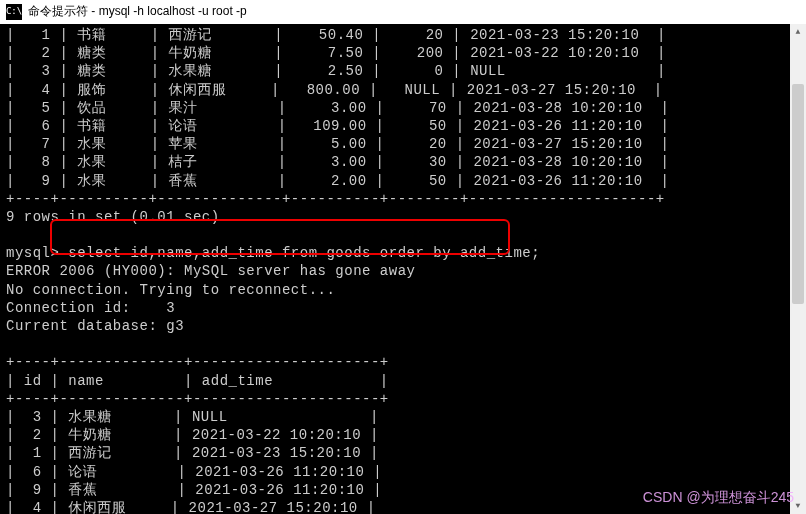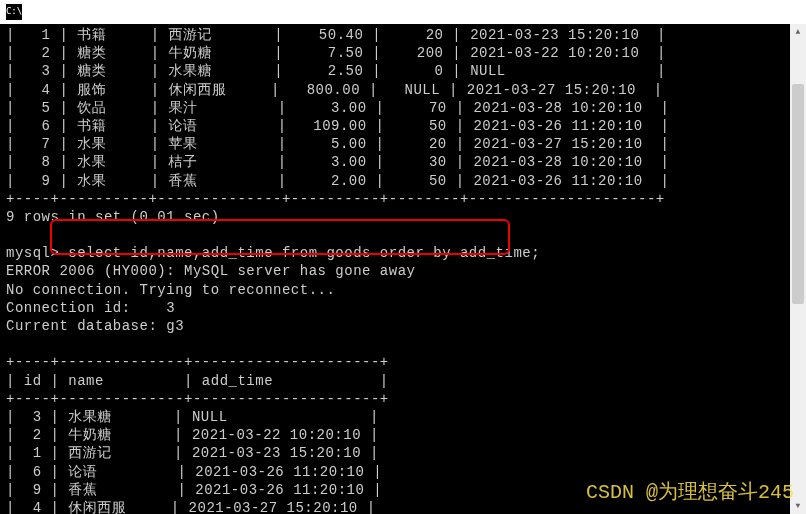--- a/index.html
+++ b/index.html
@@ -44,23 +44,23 @@
     .highlight-box {
       position: absolute;
       border: 2px solid #e00;
       border-radius: 6px;
       pointer-events: none;
     }
     .watermark {
       position: absolute;
       bottom: 8px;
       right: 12px;
-      color: #fde047;
-      font-family: Liberation Mono, monospace;
-      font-size: 20px;
+      color: #f0abfc;
+      font-family: Liberation Sans, sans-serif;
+      font-size: 14px;
       opacity: 0.85;
     }
     .scrollbar {
       position: absolute;
       right: 0;
       top: 24px;
       bottom: 0;
       width: 16px;
       background: #f0f0f0;
     }
@@ -84,20 +84,21 @@
       color: #666;
     }
     .scroll-arrow.up { top: 0; }
     .scroll-arrow.down { bottom: 0; }
   </style>
 </head>
 <body>
 
 <div class="title-bar">
   <span class="title-icon">C:\</span>
+  <span>命令提示符 - mysql   -h  localhost  -u  root  -p</span>
 </div>
 
 <div class="terminal" id="term">|   1 | 书籍     | 西游记       |    50.40 |     20 | 2021-03-23 15:20:10  |
 |   2 | 糖类     | 牛奶糖       |     7.50 |    200 | 2021-03-22 10:20:10  |
 |   3 | 糖类     | 水果糖       |     2.50 |      0 | NULL                 |
 |   4 | 服饰     | 休闲西服     |   800.00 |   NULL | 2021-03-27 15:20:10  |
 |   5 | 饮品     | 果汁         |     3.00 |     70 | 2021-03-28 10:20:10  |
 |   6 | 书籍     | 论语         |   109.00 |     50 | 2021-03-26 11:20:10  |
 |   7 | 水果     | 苹果         |     5.00 |     20 | 2021-03-27 15:20:10  |
 |   8 | 水果     | 桔子         |     3.00 |     30 | 2021-03-28 10:20:10  |

